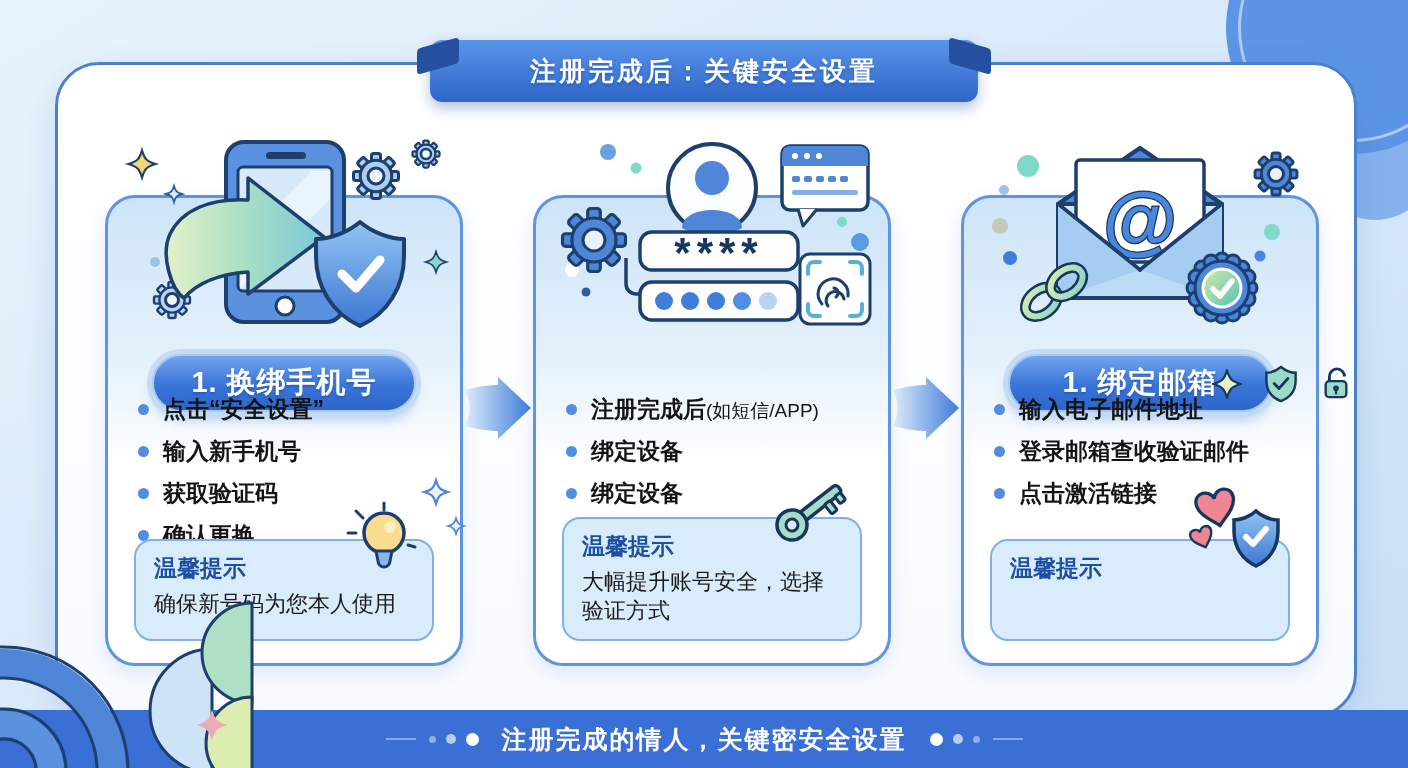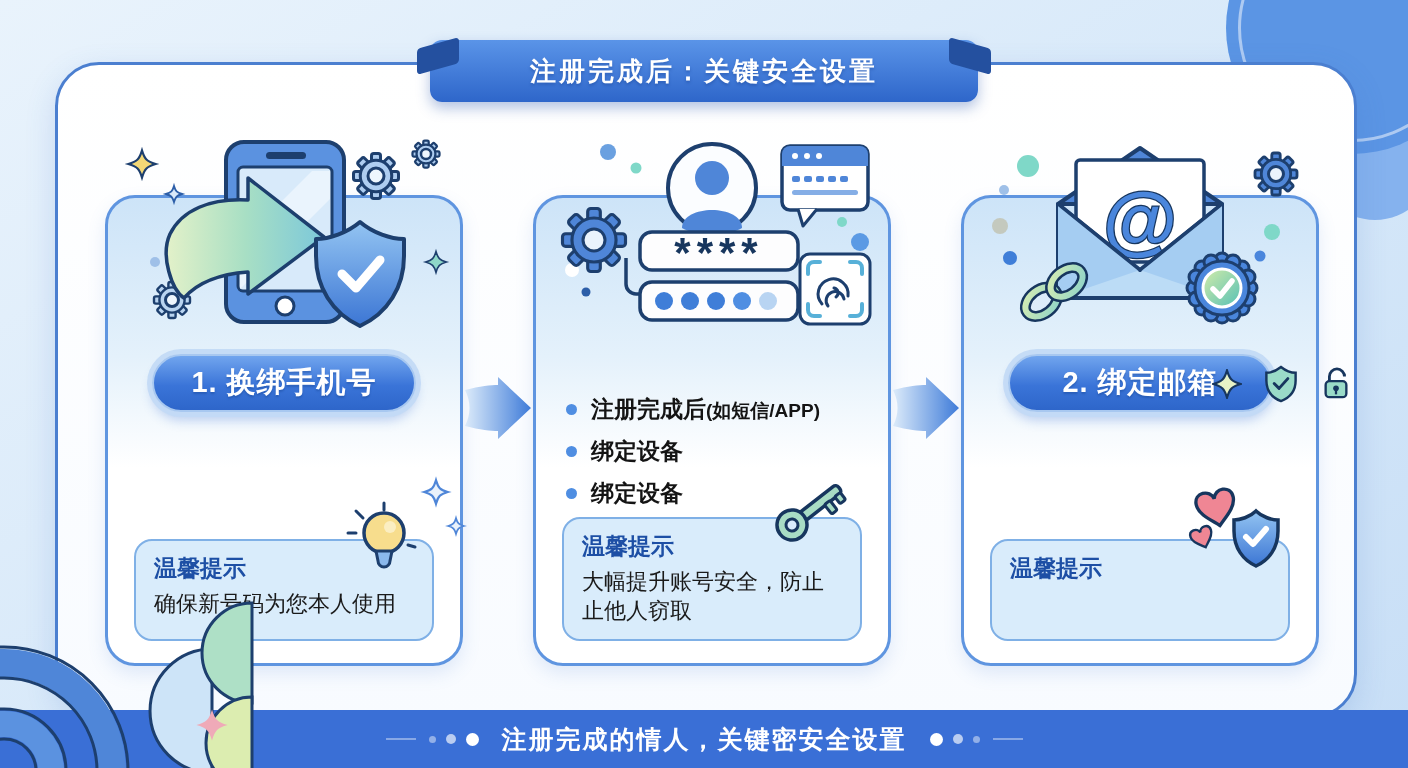--- a/index.html
+++ b/index.html
@@ -26,21 +26,21 @@
   .card1{left:105px}.card2{left:533px}.card3{left:961px}
   .illus{position:absolute;top:-58px;left:50%;transform:translateX(-50%);width:340px;height:188px;overflow:visible;}
   .pill{position:absolute;top:120px;left:50%;transform:translateX(-50%);min-width:264px;height:58px;padding:0 26px;box-sizing:border-box;
     border-radius:30px;background:linear-gradient(180deg,#71a5ee 0%,#3a74d8 55%,#2e66ca 100%);border:2.5px solid #a8c8f0;
     box-shadow:0 0 0 5px rgba(195,218,246,.95),0 8px 12px rgba(47,104,207,.3);
     color:#fff;font-size:29px;font-weight:bold;display:flex;align-items:center;justify-content:center;
     letter-spacing:1px;white-space:nowrap;text-shadow:0 2px 2px rgba(25,70,150,.45);margin-top:36px;}
   .bullets{position:absolute;top:196px;left:30px;right:16px;list-style:none;margin:0;padding:0;}
   .bullets li{display:flex;align-items:baseline;margin-bottom:11px;font-size:23px;font-weight:600;color:#141414;}
   .bdot{width:11px;height:11px;border-radius:50%;background:#4f8ee2;margin-right:14px;flex:none;align-self:center;}
-  .note{font-size:19px;font-weight:700;color:#141414;}
+  .note{font-size:19px;font-weight:400;color:#141414;}
   .tip{position:absolute;left:26px;right:26px;bottom:22px;background:#d9ecfb;border:2px solid #7fb0e6;border-radius:18px;
     padding:12px 18px 14px;box-sizing:border-box;min-height:102px;}
   .tip-title{font-size:23px;font-weight:bold;color:#1d4fa5;margin-bottom:5px;}
   .tip-body{font-size:22px;color:#1a1a1a;line-height:1.32;}
   .tip-icon{position:absolute;width:96px;height:84px;top:-44px;right:2px;overflow:visible;}
   
   .arrow{position:absolute;top:376px;width:72px;height:64px;z-index:2;}
   .arrow1{left:462px}.arrow2{left:890px}
   .spark-duo{position:absolute;left:416px;top:478px;width:56px;height:66px;z-index:3;overflow:visible;}
   
@@ -128,20 +128,42 @@
         <polygon points="126,149 216,59 216,31 198,31 126,103" fill="#ecf5fd" opacity="0.9"></polygon>
         <circle cx="171" cy="166" r="9" fill="#fff" stroke="#1d3f6e" stroke-width="3"></circle>
       </g>
       <path d="M56,94 C68,70 96,58 134,60 L134,38 L210,97 L134,154 L134,132 C106,134 84,142 70,158 C58,150 46,116 56,94 Z" fill="url(#gArrowG)" stroke="#1d3f6e" stroke-width="3.5" stroke-linejoin="round"></path>
       <g transform="translate(204,80)">
         <path d="M42,2 C55,13 73,19 86,19 L86,36 C86,67 70,93 42,106 C14,93 -2,67 -2,36 L-2,19 C11,19 29,13 42,2 Z" fill="url(#gShield)" stroke="#1d3f6e" stroke-width="4" stroke-linejoin="round"></path>
         <path d="M24,54 L38,68 L62,40" fill="none" stroke="#ffffff" stroke-width="9" stroke-linecap="round" stroke-linejoin="round"></path>
       </g>
     </svg>
     <div class="pill">1. 换绑手机号</div>
+    <ul class="bullets">
+      <li>
+          <span class="bdot"></span>
+          <span>点击“安全设置”</span>
+          <span class="note"></span>
+        </li>
+      <li>
+          <span class="bdot"></span>
+          <span>输入新手机号</span>
+          <span class="note"></span>
+        </li>
+      <li>
+          <span class="bdot"></span>
+          <span>获取验证码</span>
+          <span class="note"></span>
+        </li>
+      <li>
+          <span class="bdot"></span>
+          <span>确认更换</span>
+          <span class="note"></span>
+        </li>
+    </ul>
     <div class="tip">
       <svg class="tip-icon" viewBox="0 0 96 84">
         <g stroke="#1d3f6e" stroke-width="3" stroke-linecap="round">
           <line x1="22" y1="14" x2="29" y2="21"></line>
             <line x1="14" y1="36" x2="22" y2="36"></line>
             <line x1="50" y1="6" x2="50" y2="13"></line>
         </g>
         <circle cx="50" cy="36" r="20" fill="#f7dd8d" stroke="#1d3f6e" stroke-width="3.5"></circle>
         <circle cx="56" cy="30" r="6" fill="#fbeec2"></circle>
         <path d="M42,54 h16 l-2,10 a6,6 0 0 1 -12,0 Z" fill="#8ab8ec" stroke="#1d3f6e" stroke-width="3"></path>
@@ -247,21 +269,21 @@
       <svg class="tip-icon" viewBox="0 0 96 84">
         <g transform="translate(30,50) rotate(-38)">
           <rect x="12" y="-5" width="48" height="10" rx="4" fill="#a8dcc4" stroke="#17365e" stroke-width="3.5"></rect>
           <rect x="38" y="4" width="7" height="12" rx="2" fill="#a8dcc4" stroke="#17365e" stroke-width="3"></rect>
           <rect x="51" y="4" width="7" height="9" rx="2" fill="#a8dcc4" stroke="#17365e" stroke-width="3"></rect>
           <circle cx="0" cy="0" r="15" fill="#a8dcc4" stroke="#17365e" stroke-width="3.5"></circle>
           <circle cx="0" cy="0" r="6" fill="#d9ecfb" stroke="#17365e" stroke-width="3"></circle>
         </g>
       </svg>
       <div class="tip-title">温馨提示</div>
-      <div class="tip-body">大幅提升账号安全，防止止他人窃取</div>
+      <div class="tip-body">大幅提升账号安全，选择验证方式</div>
     </div>
   </div>
 
   <svg class="arrow arrow2" viewBox="0 0 72 64">
     <path d="M3,14 C18,10 29,9 36,9 L36,1 L69,32 L36,63 L36,55 C29,55 18,54 3,50 C9,38 9,26 3,14 Z" fill="url(#gArrowB)"></path>
   </svg>
 
   <div class="card card3">
     <svg class="illus" viewBox="0 0 340 188">
       <circle cx="58" cy="26" r="11" fill="#7fd8c8"></circle>
@@ -304,21 +326,38 @@
           <circle cx="-11" cy="26" r="7"></circle>
             <circle cx="-26" cy="11" r="7"></circle>
             <circle cx="-26" cy="-11" r="7"></circle>
             <circle cx="-11" cy="-26" r="7"></circle>
         </g>
         <circle r="27" fill="#4a86dc" stroke="#1d3f6e" stroke-width="3"></circle>
         <circle r="19" fill="url(#gBadge)" stroke="#ffffff" stroke-width="3"></circle>
         <path d="M-9,1 L-2,8 L10,-7" fill="none" stroke="#fff" stroke-width="5.5" stroke-linecap="round" stroke-linejoin="round"></path>
       </g>
     </svg>
-    <div class="pill">2. 绑定邮箱</div>
+    <div class="pill">1. 绑定邮箱</div>
+    <ul class="bullets">
+      <li>
+          <span class="bdot"></span>
+          <span>输入电子邮件地址</span>
+          <span class="note"></span>
+        </li>
+      <li>
+          <span class="bdot"></span>
+          <span>登录邮箱查收验证邮件</span>
+          <span class="note"></span>
+        </li>
+      <li>
+          <span class="bdot"></span>
+          <span>点击激活链接</span>
+          <span class="note"></span>
+        </li>
+    </ul>
     <div class="tip">
       <svg class="tip-icon" viewBox="0 0 96 84" style="top:-52px">
         <use href="#heartP" transform="translate(26,18) scale(2.1) rotate(-12)" fill="#ef8694" stroke="#17365e" stroke-width="1.6"></use>
         <use href="#heartP" transform="translate(12,48) scale(1.2) rotate(-20)" fill="#ef8694" stroke="#17365e" stroke-width="2"></use>
         <g transform="translate(44,22)">
           <path d="M22,0 C28,6 38,9 44,9 L44,20 C44,37 35,49 22,55 C9,49 0,37 0,20 L0,9 C6,9 16,6 22,0 Z" fill="url(#gShield)" stroke="#17365e" stroke-width="3.5"></path>
           <path d="M12,26 l7,7 l13,-15" stroke="#fff" stroke-width="6" fill="none" stroke-linecap="round" stroke-linejoin="round"></path>
         </g>
       </svg>
       <div class="tip-title">温馨提示</div>

